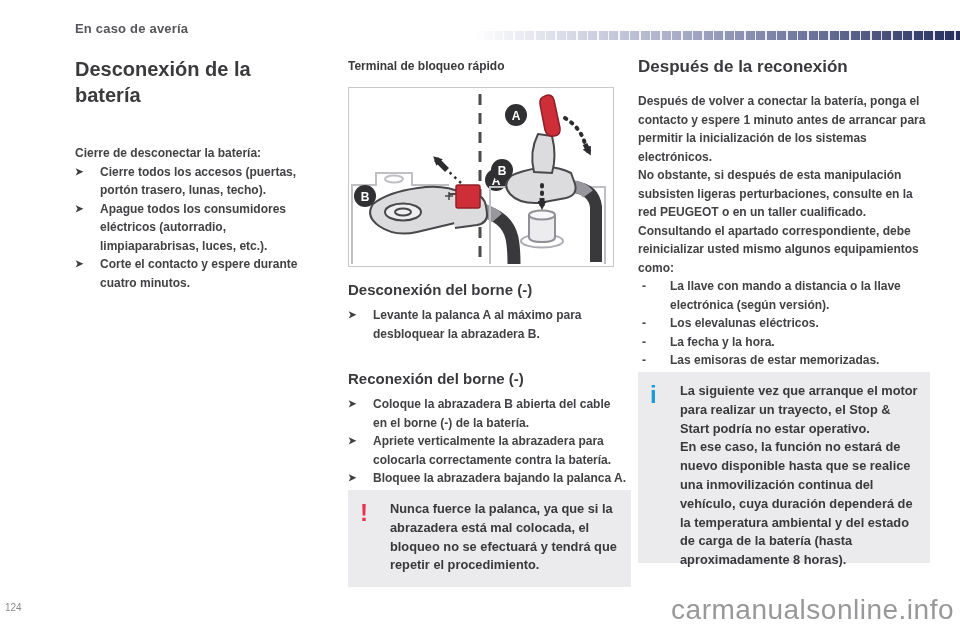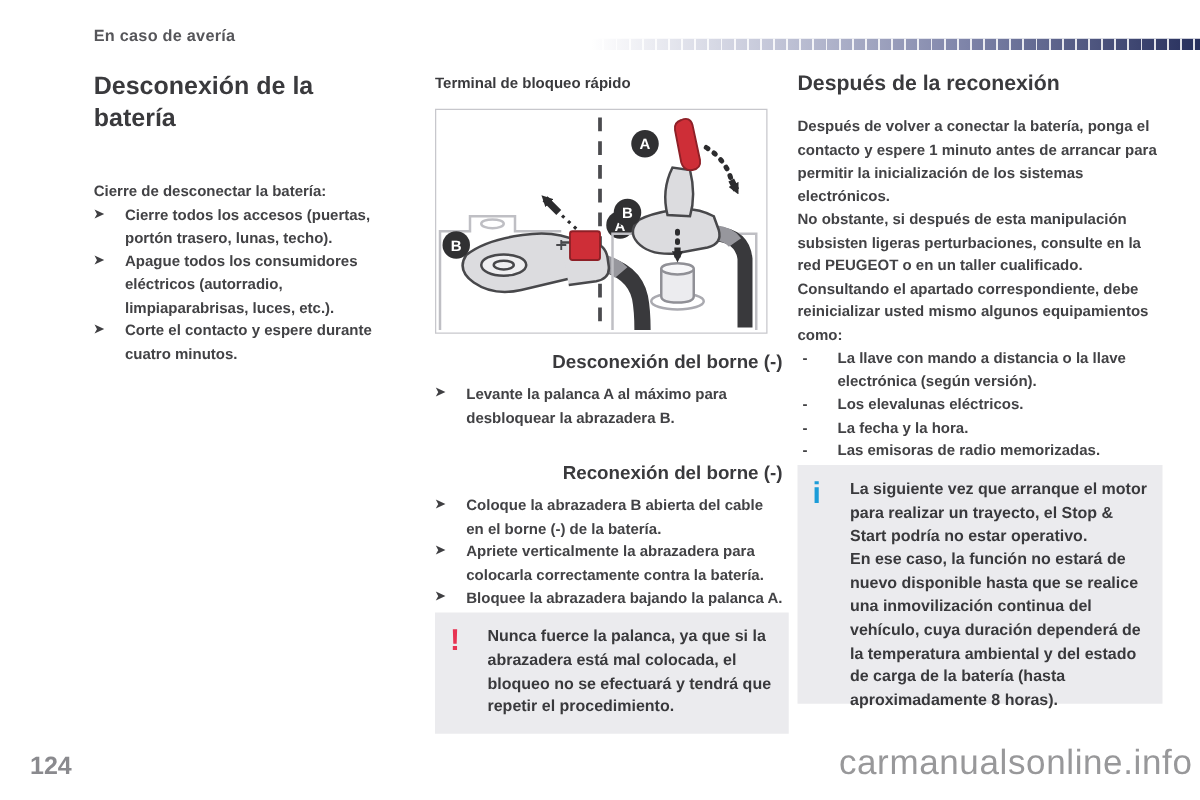--- a/index.html
+++ b/index.html
@@ -23,21 +23,21 @@
   p{margin:0;}
   .col{position:absolute;font-size:12px;line-height:18.5px;font-weight:700;color:#424245;}
   .blurry{filter:blur(.4px);}
 
   .col-left{left:75px;top:56px;width:244px;}
   .col-left h1{font-size:20px;line-height:26px;margin-bottom:36px;}
 
   .col-mid{left:348px;top:56px;width:278px;}
   .col-mid h2{font-size:12px;line-height:21px;margin-bottom:10px;}
   .figure{width:264px;height:178px;border:1px solid #c7c7cc;background:#fff;display:block;}
-  h3.sub{font-size:15px;line-height:19px;margin:13px 0 7px;text-align:right;}
+  h3.sub{font-size:15px;line-height:19px;margin:13px 0 7px;}
   h3.sub.second{margin-top:26px;}
 
   .col-right{left:638px;top:56px;width:292px;}
   .col-right h2{font-size:17px;line-height:21px;margin-bottom:15px;}
 
   .bullet{display:flex;}
   .bullet .ic{width:25px;flex:none;font-size:10px;line-height:18.5px;color:#3f3f42;}
   .dash-item{display:flex;}
   .dash-item .d{width:16px;flex:none;padding-left:4px;}
   .dash-item .t{flex:1;padding-left:12px;}
@@ -47,21 +47,21 @@
     font-size:12.8px;line-height:18.8px;font-weight:400;
   }
   .box .inner{display:flex;padding:10px 10px 0 12px;}
   .box .mark{width:30px;flex:none;font-weight:700;font-size:24px;line-height:25px;font-family:"Liberation Sans",sans-serif;}
   .warn-box{left:348px;top:490px;width:283px;height:97px;}
   .warn-box .mark{color:#e73352;}
   .info-box{left:638px;top:372px;width:292px;height:191px;}
   .info-box .mark{color:#1b9cd8;}
   .box .txt p{margin:0;font-weight:bold;}
 
-  .pgnum{position:absolute;left:24px;top:602px;font-size:20px;font-weight:700;color:#8a8a8e;}
+  .pgnum{position:absolute;left:5px;top:602px;font-size:10px;font-weight:400;color:#8a8a8e;}
   .watermark{position:absolute;right:6px;top:594px;font-size:28px;color:#98989a;letter-spacing:.5px;}
 
   .lbl{fill:#ffffff;font-size:12px;font-weight:700;text-anchor:middle;font-family:"Liberation Sans",sans-serif;}
 </style>
 </head>
 <body>
 
 <div class="page">
 
   <span class="sec-label">En caso de avería</span>
@@ -173,21 +173,21 @@
     <div class="dash-item">
       <span class="d">-</span>
       <span class="t">Los elevalunas eléctricos.</span>
     </div>
     <div class="dash-item">
       <span class="d">-</span>
       <span class="t">La fecha y la hora.</span>
     </div>
     <div class="dash-item">
       <span class="d">-</span>
-      <span class="t">Las emisoras de radio memorizadas.</span>
+      <span class="t">Las emisoras de estar memorizadas.</span>
     </div>
   </div>
 
   <div class="box warn-box">
     <div class="inner">
       <span class="mark">!</span>
       <div class="txt">
         <p>Nunca fuerce la palanca, ya que si la abrazadera está mal colocada, el bloqueo no se efectuará y tendrá que repetir el procedimiento.</p>
       </div>
     </div>

